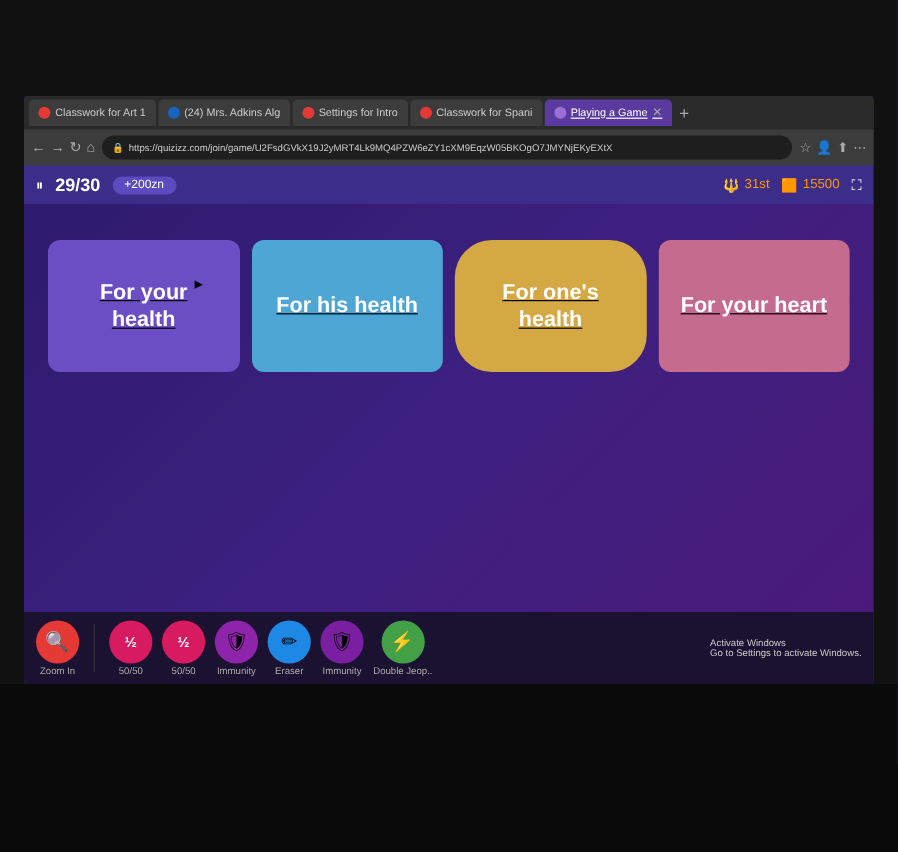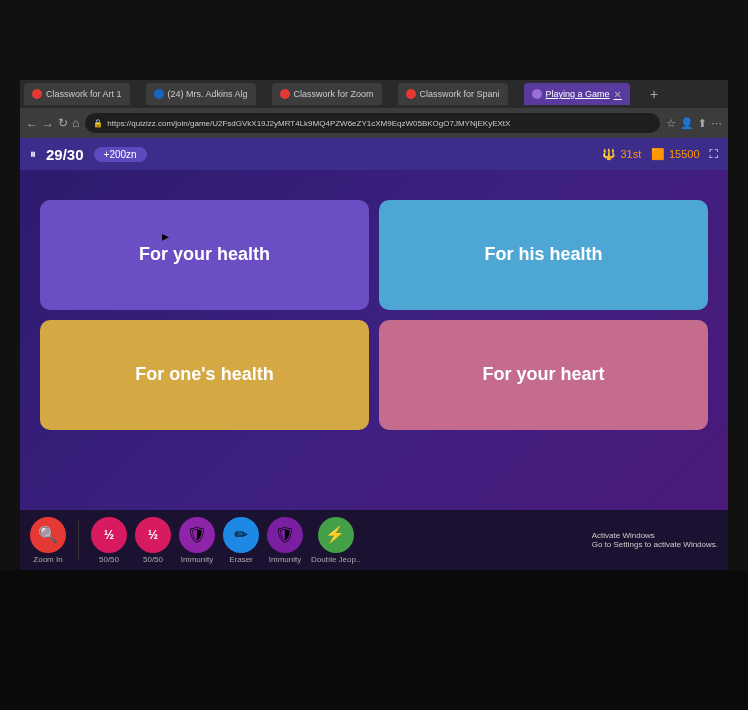--- a/index.html
+++ b/index.html
@@ -32,21 +32,21 @@
       padding: 0;
       flex-shrink: 0;
     }
 
     .tab-bar {
       display: flex;
       align-items: center;
       background: #2a2a2a;
       height: 28px;
       padding: 0 4px;
-      gap: 16px;
+      gap: 2px;
     }
 
     .tab {
       display: flex;
       align-items: center;
       height: 22px;
       padding: 0 8px;
       border-radius: 4px 4px 0 0;
       font-size: 9px;
       color: #ccc;
@@ -193,40 +193,41 @@
     .question-text {
       color: white;
       font-size: 22px;
       font-weight: 600;
       text-align: center;
       margin-bottom: 30px;
     }
 
     .answer-grid {
       display: grid;
-      grid-template-columns: repeat(2, 1fr);
+      grid-template-columns: repeat(4, 1fr);
       gap: 10px;
       width: 100%;
       max-width: 680px;
+      text-decoration: underline;
     }
 
     .answer-card {
       border-radius: 10px;
       padding: 20px 15px;
       min-height: 110px;
       display: flex;
       align-items: center;
       justify-content: center;
       cursor: pointer;
       transition: opacity 0.2s;
     }
 
     .answer-card.purple { background: #6b4dc4; }
     .answer-card.blue { background: #4da6d4; }
-    .answer-card.gold { background: #d4a843; }
+    .answer-card.gold { background: #d4a843; border-radius: 31px; }
     .answer-card.pink { background: #c46b8e; }
 
     .answer-label {
       color: white;
       font-size: 18px;
       font-weight: 600;
       text-align: center;
       line-height: 1.3;
     }
 
@@ -399,21 +400,21 @@
       <div class="tab">
         <div class="tab-icon" style="background:#e53935;"></div>
         <span>Classwork for Art 1</span>
       </div>
       <div class="tab">
         <div class="tab-icon" style="background:#1565c0;"></div>
         <span>(24) Mrs. Adkins Alg</span>
       </div>
       <div class="tab">
         <div class="tab-icon" style="background:#e53935;"></div>
-        <span>Classwork for Zoom</span>
+        <span>Settings for Intro</span>
       </div>
       <div class="tab">
         <div class="tab-icon" style="background:#e53935;"></div>
         <span>Classwork for Spani</span>
       </div>
       <div class="tab active">
         <div class="tab-icon" style="background:#9c6fd6;"></div>
         <span>Playing a Game</span>
         <span class="tab-close">✕</span>
       </div>

